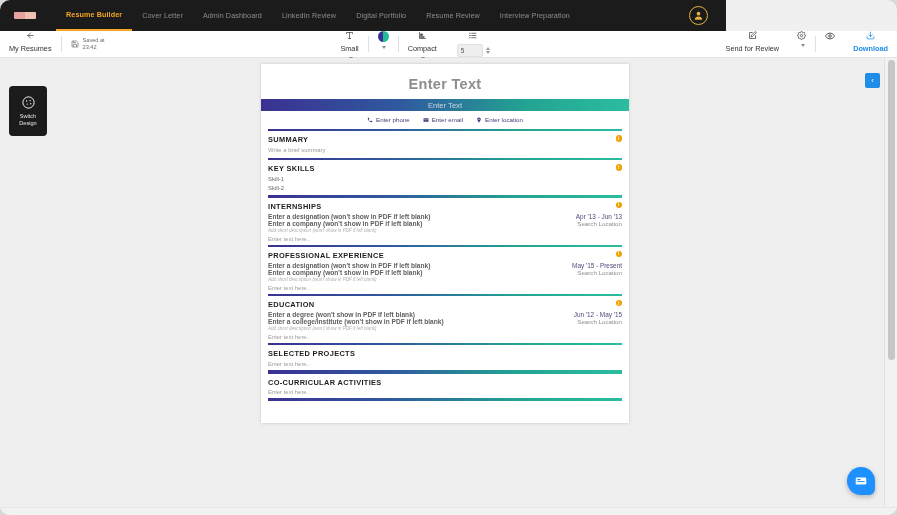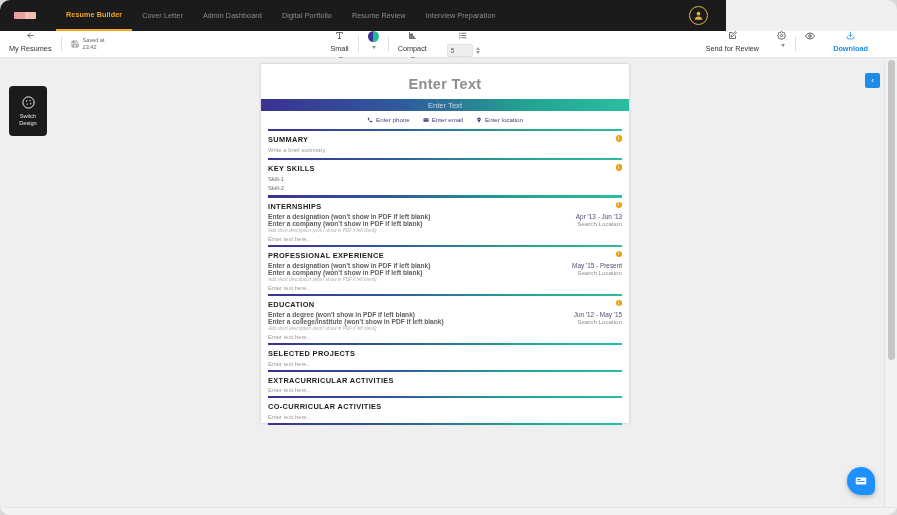--- a/index.html
+++ b/index.html
@@ -96,21 +96,21 @@
     background: #eeeeee;
     border: 1px solid #e0e0e0;
     border-radius: 2px;
     font-size: 6.4px; color: #555;
     display: flex; align-items: center; padding-left: 3px;
   }
   .spin { display: flex; flex-direction: column; margin-left: 3px; gap: 1px; }
   .spin i { display: block; width: 0; height: 0; border-left: 2.3px solid transparent; border-right: 2.3px solid transparent; }
   .spin i.up { border-bottom: 3px solid #9a9a9a; }
   .spin i.dn { border-top: 3px solid #9a9a9a; }
-  .tb-right { margin-left: auto; display: flex; align-items: center; height: 100%; padding-right: 20px; }
+  .tb-right { margin-left: auto; display: flex; align-items: center; height: 100%; padding-right: 0; }
   .dl { color: #1f8ce8; font-weight: bold; }
 
   
   .canvas {
     position: absolute; top: 58px; left: 0;
     width: 883px; height: 450px;
     background: #efefef;
     overflow: hidden;
   }
   .page {
@@ -219,20 +219,21 @@
 <body>
 
 <div class="app">
 
   <div class="topnav">
     <div class="logo-mark"></div>
 
     <div class="nav-item active"><span>Resume Builder</span></div>
     <div class="nav-item"><span>Cover Letter</span></div>
     <div class="nav-item"><span>Admin Dashboard</span></div>
+    <div class="nav-item"><span>LinkedIn Review</span></div>
     <div class="nav-item"><span>Digital Portfolio</span></div>
     <div class="nav-item"><span>Resume Review</span></div>
     <div class="nav-item"><span>Interview Preparation</span></div>
 
     <div class="avatar">
       <svg viewBox="0 0 24 24" fill="#e3b13c">
         <circle cx="12" cy="8" r="4"></circle>
           <path d="M4 21c0-4.4 3.6-7 8-7s8 2.6 8 7z"></path>
       </svg>
     </div>
@@ -460,24 +461,20 @@
         <div class="entry-txt">Enter text here..</div>
       </div>
 
       <div class="rule"></div>
       <div class="sec">
         <div class="sec-title">SELECTED PROJECTS</div>
         <div class="entry-txt">Enter text here..</div>
       </div>
 
       <div class="rule"></div>
-      <div class="sec">
-        <div class="sec-title">EXTRACURRICULAR ACTIVITIES</div>
-        <div class="entry-txt">Enter text here..</div>
-      </div>
 
       <div class="rule"></div>
       <div class="sec">
         <div class="sec-title">CO-CURRICULAR ACTIVITIES</div>
         <div class="entry-txt">Enter text here..</div>
       </div>
       <div class="rule"></div>
 
     </div>
   </div>

